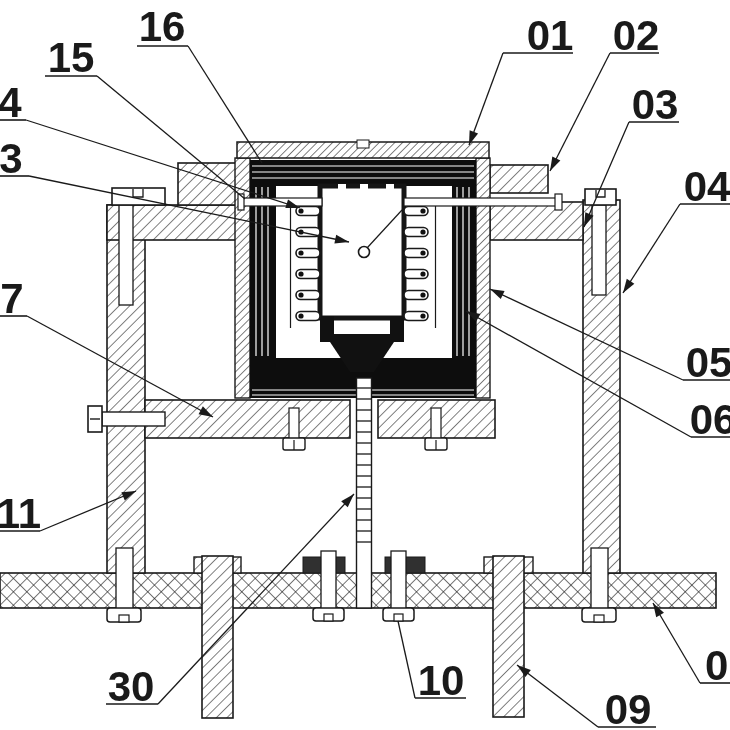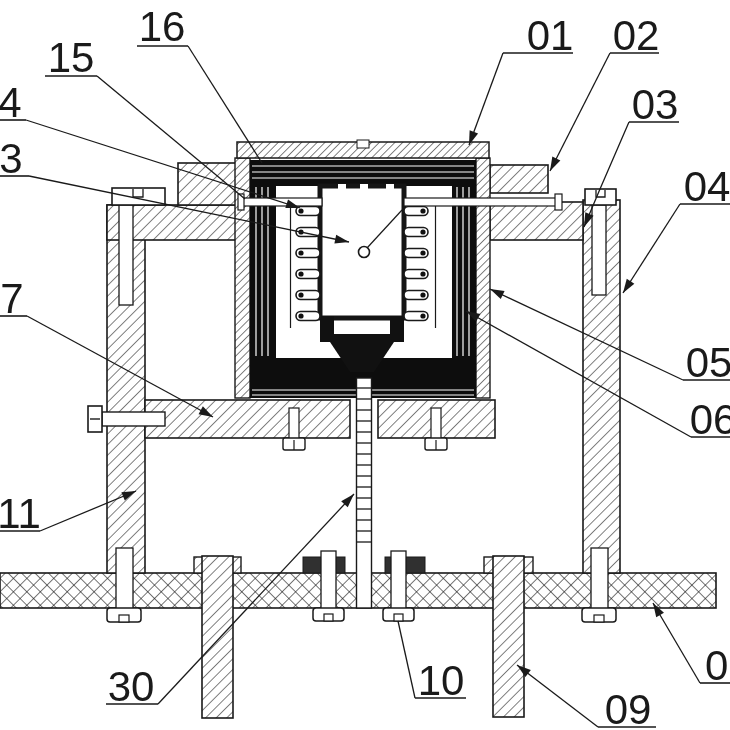--- a/index.html
+++ b/index.html
@@ -1,16 +1,16 @@
 <!DOCTYPE html>
 <html><head>
 <meta charset="utf-8">
 <style>
   html,body{margin:0;padding:0;background:#fff;}
-  #stage{width:730px;height:730px;position:relative;background:#fff;overflow:hidden;}
+  #stage{width:730px;height:730px;position:relative;background:#fff;overflow:hidden;font-weight:bold;}
   svg{display:block;}
   .lbl{font-family:"Liberation Sans",sans-serif;font-size:42px;fill:#1a1a1a;}
 </style>
 </head>
 <body>
 
 <div id="stage">
 <svg id="fig" width="730" height="730" viewBox="0 0 730 730" xmlns="http://www.w3.org/2000/svg">
   <defs>
     <pattern id="hatch" width="7.5" height="7.5" patternUnits="userSpaceOnUse" patternTransform="rotate(-45)">

